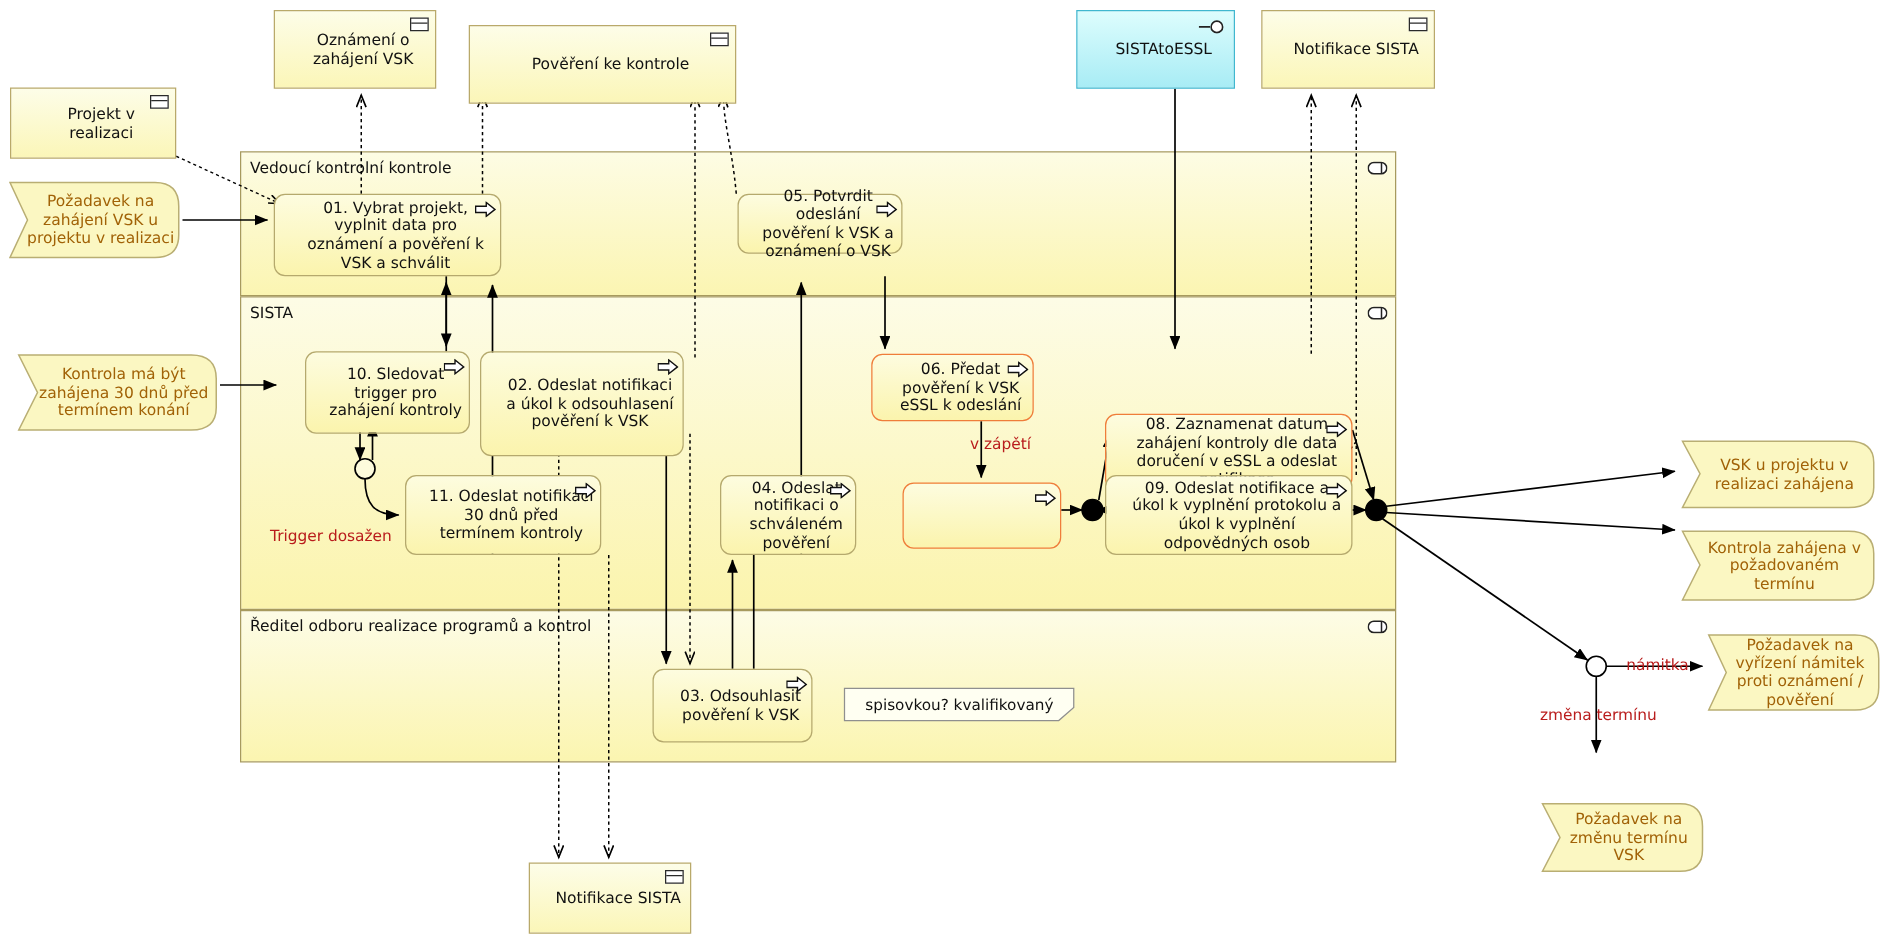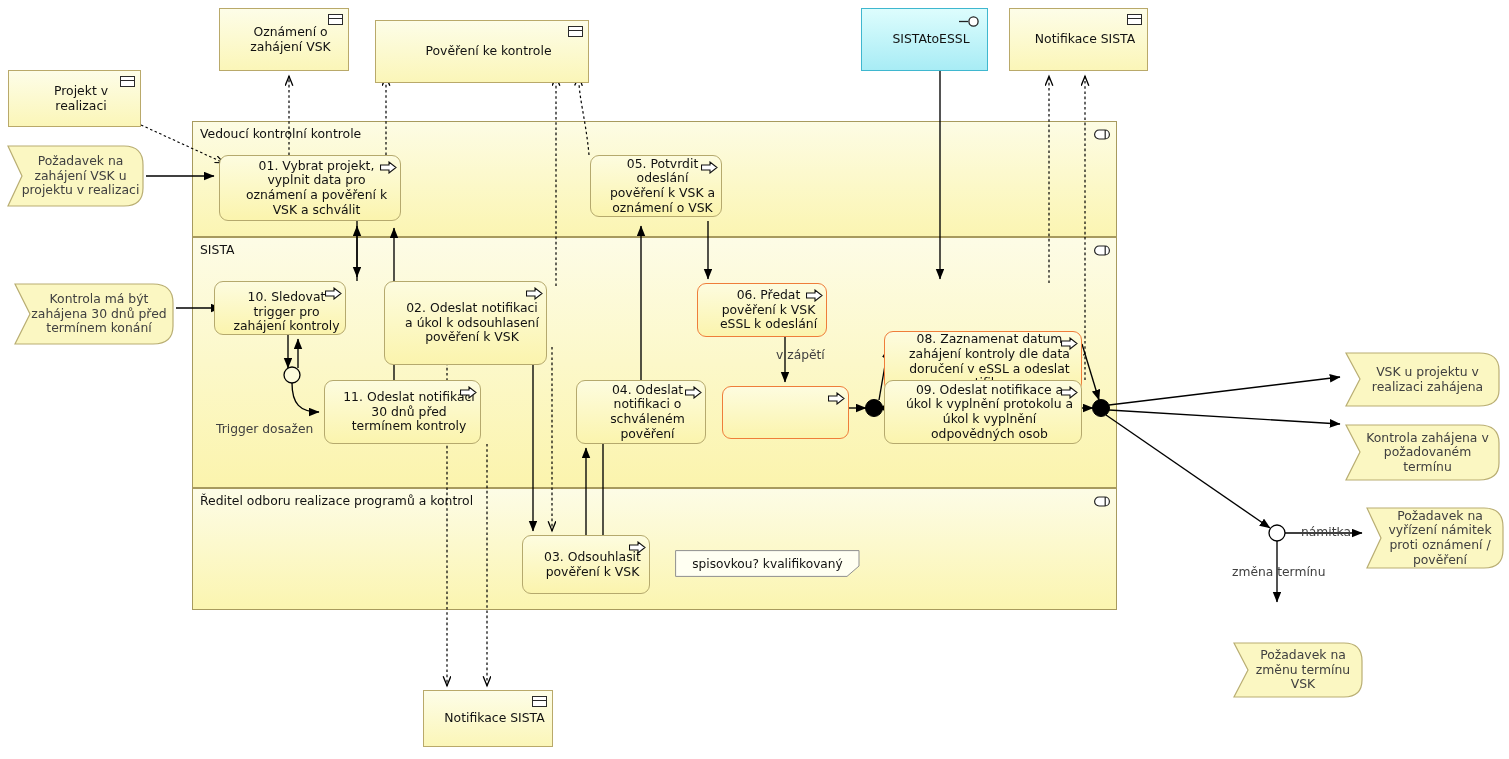--- a/index.html
+++ b/index.html
@@ -27,34 +27,34 @@
     background:linear-gradient(180deg,#fdfcdf 0%,#fbf4ad 100%);
     border:1px solid #b5a96d;border-radius:9px;color:#111;font-size:12.4px;
   }
   .activity.essl{border:1.4px solid #ef7d3a;}
   .activity .txt{padding:0 5px;}
   .act-arrow{position:absolute;right:3px;top:5px;width:17px;height:13px;}
   .pennant-wrap{position:absolute;}
   .pennant-wrap svg{position:absolute;left:0;top:0;overflow:visible;}
   .pennant-wrap .lbl{position:absolute;left:0;top:0;width:100%;height:100%;
         display:flex;align-items:center;justify-content:center;text-align:center;
-        font-size:12.4px;color:#404040;line-height:1.18;box-sizing:border-box;padding-left:14px;padding-right:4px;}
+        font-size:12.4px;color:#a16207;line-height:1.18;box-sizing:border-box;padding-left:14px;padding-right:4px;}
 
   
   .note-wrap{position:absolute;}
   .note-wrap svg{position:absolute;left:0;top:0;overflow:visible;}
   .note-wrap .lbl{position:absolute;left:0;top:0;width:100%;height:100%;
         display:flex;align-items:center;justify-content:center;font-size:12.2px;color:#111;}
 
   
   .lane{position:absolute;box-sizing:border-box;border:1px solid #a79a5e;}
   .lane .lane-title{position:absolute;left:7px;top:4px;font-size:12.4px;color:#111;}
   .role-icon{position:absolute;right:6px;top:7px;width:16px;height:11px;}
 
-  .label{position:absolute;font-size:12.3px;color:#404040;white-space:nowrap;}
+  .label{position:absolute;font-size:12.3px;color:#b91c1c;white-space:nowrap;}
 </style>
 </head>
 <body>
 
 <div id="canvas">
 
   <div class="lane" style="left:192px;top:121px;width:925px;height:116px;background:linear-gradient(180deg,#fdfce4 0%,#fbf5b2 100%);">
     <span class="lane-title">Vedoucí kontrolní kontrole</span>
     <svg class="role-icon" viewBox="0 0 16 11">
       <rect x="0.6" y="1" width="14.8" height="9" rx="4.5" fill="#fff" stroke="#222" stroke-width="1.2"></rect>
@@ -198,28 +198,28 @@
     <span class="txt">Notifikace SISTA</span>
   </div>
 
   <div class="node activity" style="left:219px;top:155px;width:182px;height:66px;">
     <svg class="act-arrow" viewBox="0 0 17 13">
       <path d="M0.5,4 L9,4 L9,1 L16,6.5 L9,12 L9,9 L0.5,9 z" fill="#fff" stroke="#111" stroke-width="1.1"></path>
     </svg>
     <span class="txt">01. Vybrat projekt, vyplnit data pro oznámení a pověření k VSK a schválit</span>
   </div>
 
-  <div class="node activity" style="left:590px;top:155px;width:132px;height:62px;">
+  <div class="node activity" style="left:590px;top:155px;width:132px;height:48px;">
     <svg class="act-arrow" viewBox="0 0 17 13">
       <path d="M0.5,4 L9,4 L9,1 L16,6.5 L9,12 L9,9 L0.5,9 z" fill="#fff" stroke="#111" stroke-width="1.1"></path>
     </svg>
     <span class="txt">05. Potvrdit odeslání pověření k VSK a oznámení o VSK</span>
   </div>
 
-  <div class="node activity" style="left:214px;top:281px;width:132px;height:54px;align-items:flex-end;">
+  <div class="node activity" style="left:244px;top:281px;width:132px;height:66px;">
     <svg class="act-arrow" viewBox="0 0 17 13">
       <path d="M0.5,4 L9,4 L9,1 L16,6.5 L9,12 L9,9 L0.5,9 z" fill="#fff" stroke="#111" stroke-width="1.1"></path>
     </svg>
     <span class="txt">10. Sledovat trigger pro zahájení kontroly</span>
   </div>
 
   <div class="node activity" style="left:384px;top:281px;width:163px;height:84px;">
     <svg class="act-arrow" viewBox="0 0 17 13">
       <path d="M0.5,4 L9,4 L9,1 L16,6.5 L9,12 L9,9 L0.5,9 z" fill="#fff" stroke="#111" stroke-width="1.1"></path>
     </svg>
@@ -240,21 +240,21 @@
     <span class="txt">08. Zaznamenat datum zahájení kontroly dle data doručení v eSSL a odeslat notifikace</span>
   </div>
 
   <div class="node activity" style="left:324px;top:380px;width:157px;height:64px;">
     <svg class="act-arrow" viewBox="0 0 17 13">
       <path d="M0.5,4 L9,4 L9,1 L16,6.5 L9,12 L9,9 L0.5,9 z" fill="#fff" stroke="#111" stroke-width="1.1"></path>
     </svg>
     <span class="txt">11. Odeslat notifikaci 30 dnů před termínem kontroly</span>
   </div>
 
-  <div class="node activity" style="left:576px;top:380px;width:130px;height:64px;">
+  <div class="node activity" style="left:576px;top:380px;width:109px;height:64px;">
     <svg class="act-arrow" viewBox="0 0 17 13">
       <path d="M0.5,4 L9,4 L9,1 L16,6.5 L9,12 L9,9 L0.5,9 z" fill="#fff" stroke="#111" stroke-width="1.1"></path>
     </svg>
     <span class="txt">04. Odeslat notifikaci o schváleném pověření</span>
   </div>
 
   <div class="node activity essl" style="left:722px;top:386px;width:127px;height:53px;">
     <svg class="act-arrow" viewBox="0 0 17 13">
       <path d="M0.5,4 L9,4 L9,1 L16,6.5 L9,12 L9,9 L0.5,9 z" fill="#fff" stroke="#111" stroke-width="1.1"></path>
     </svg>

